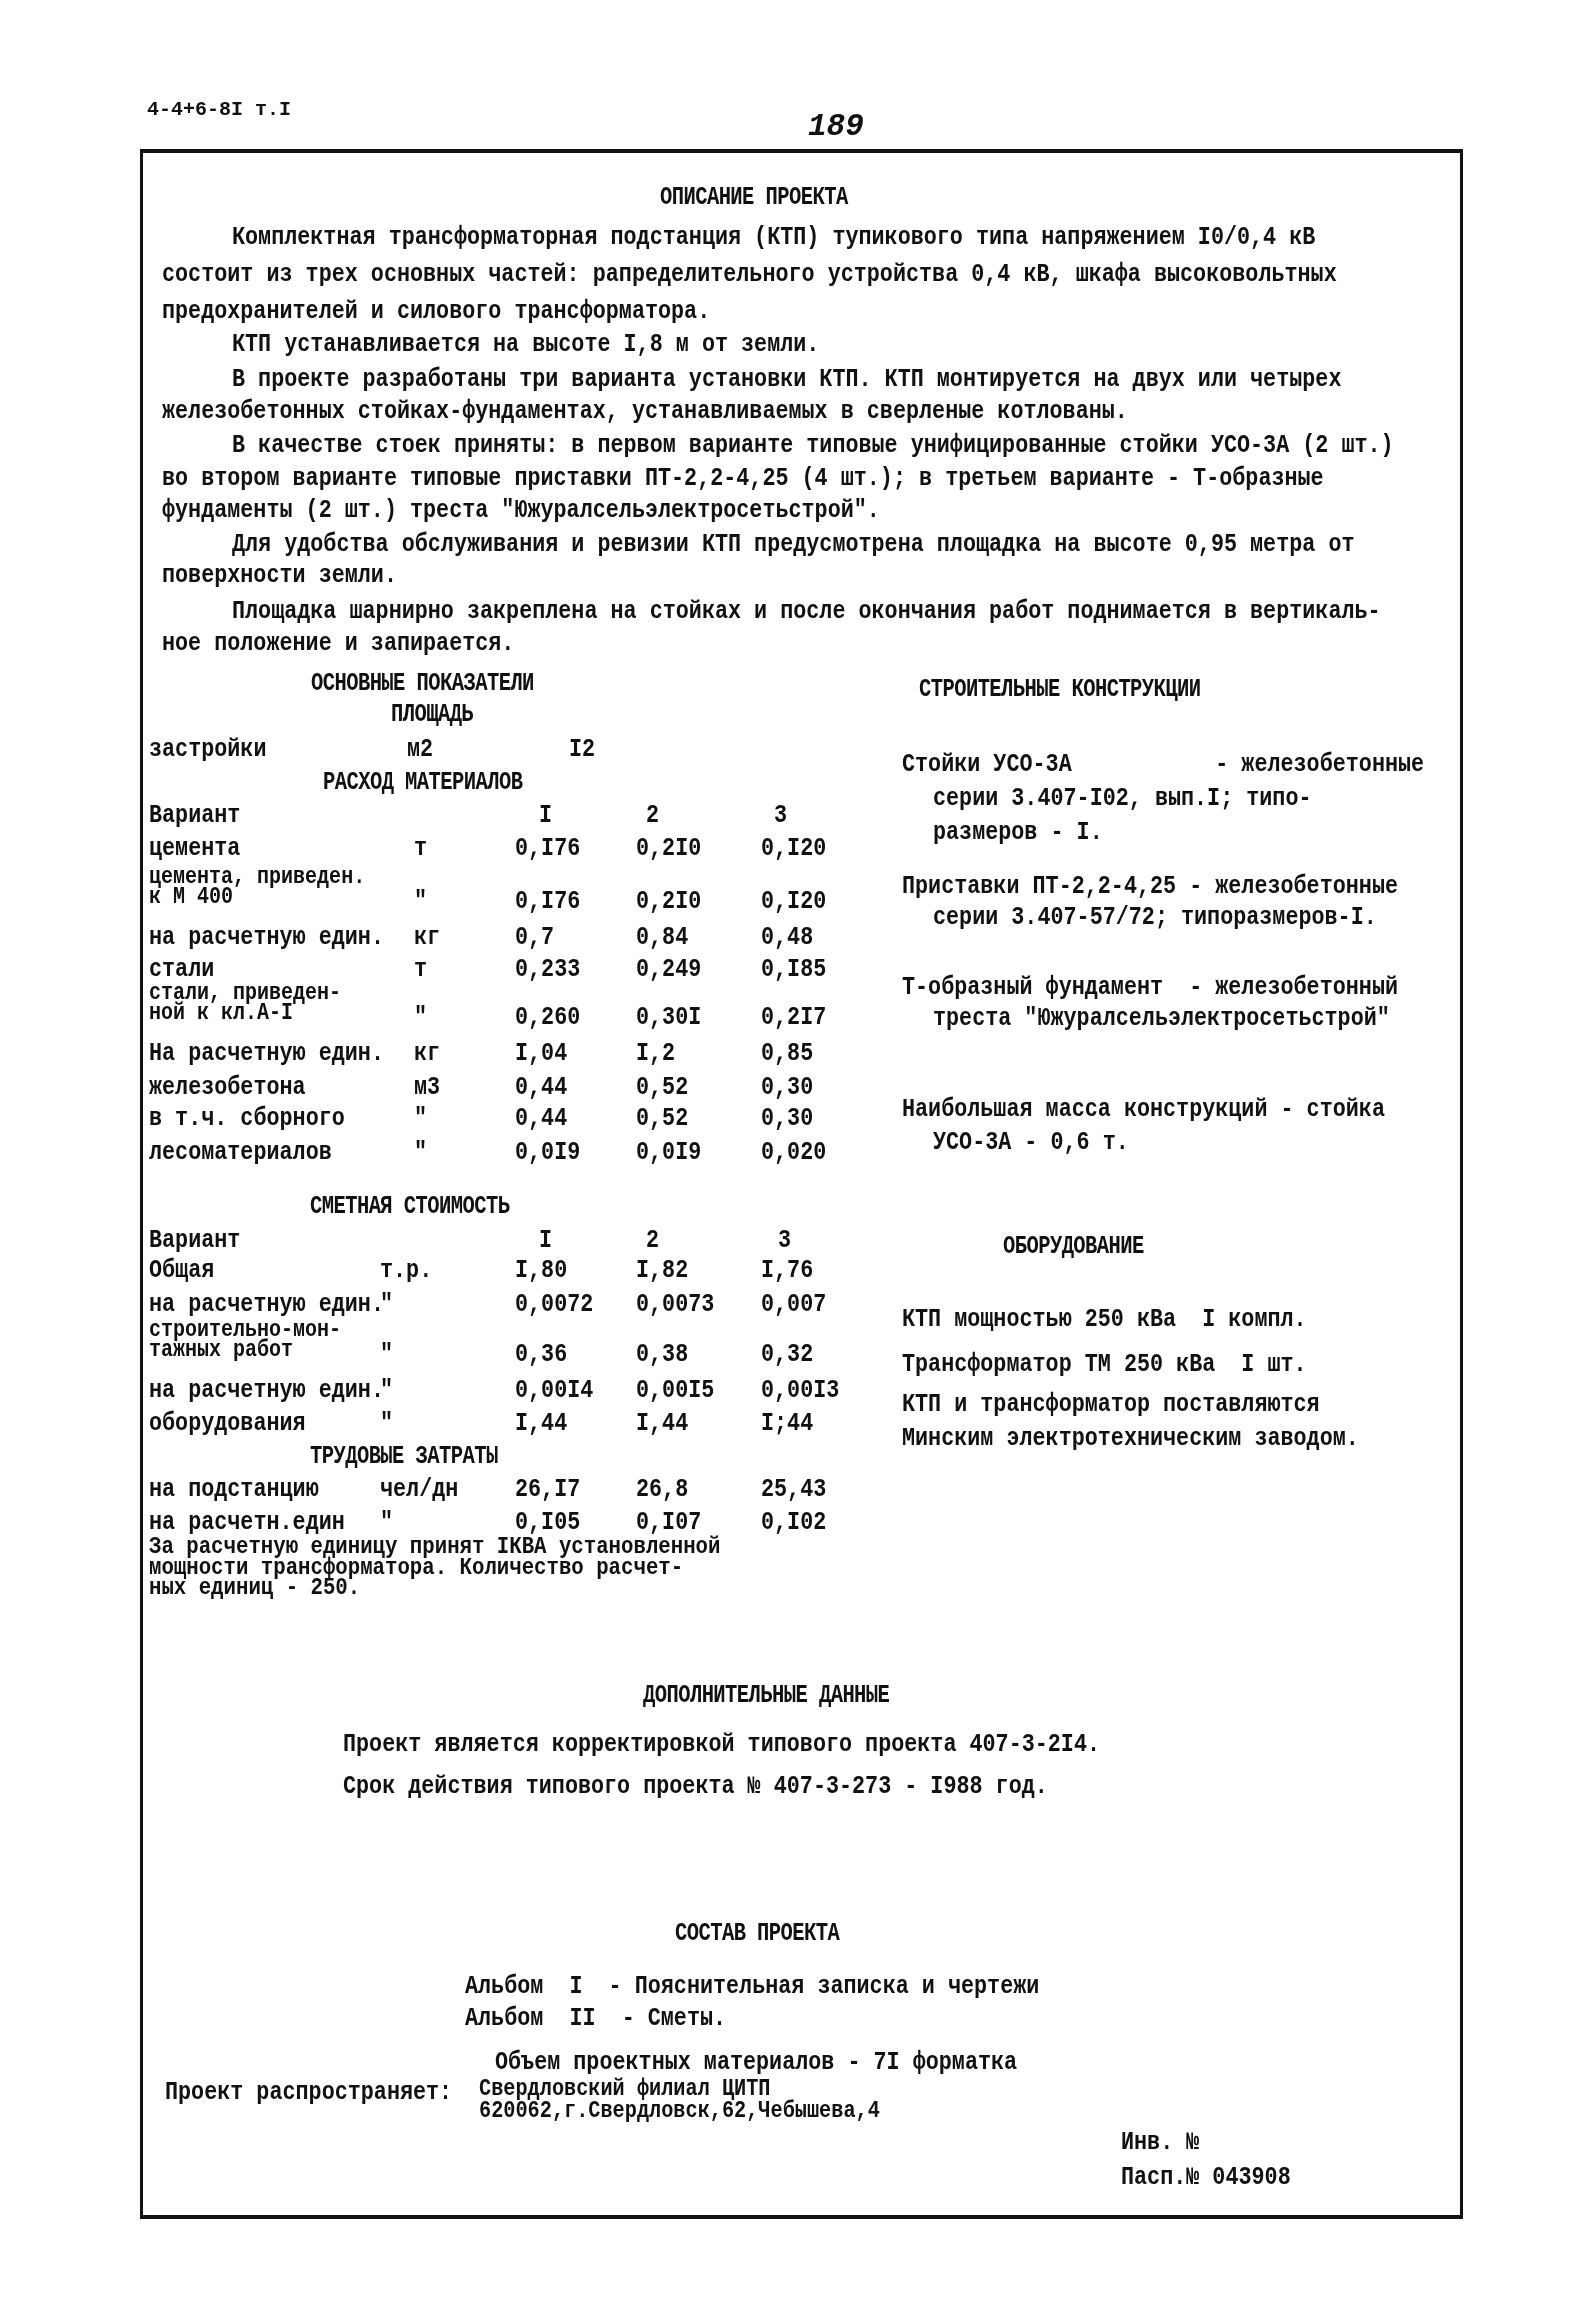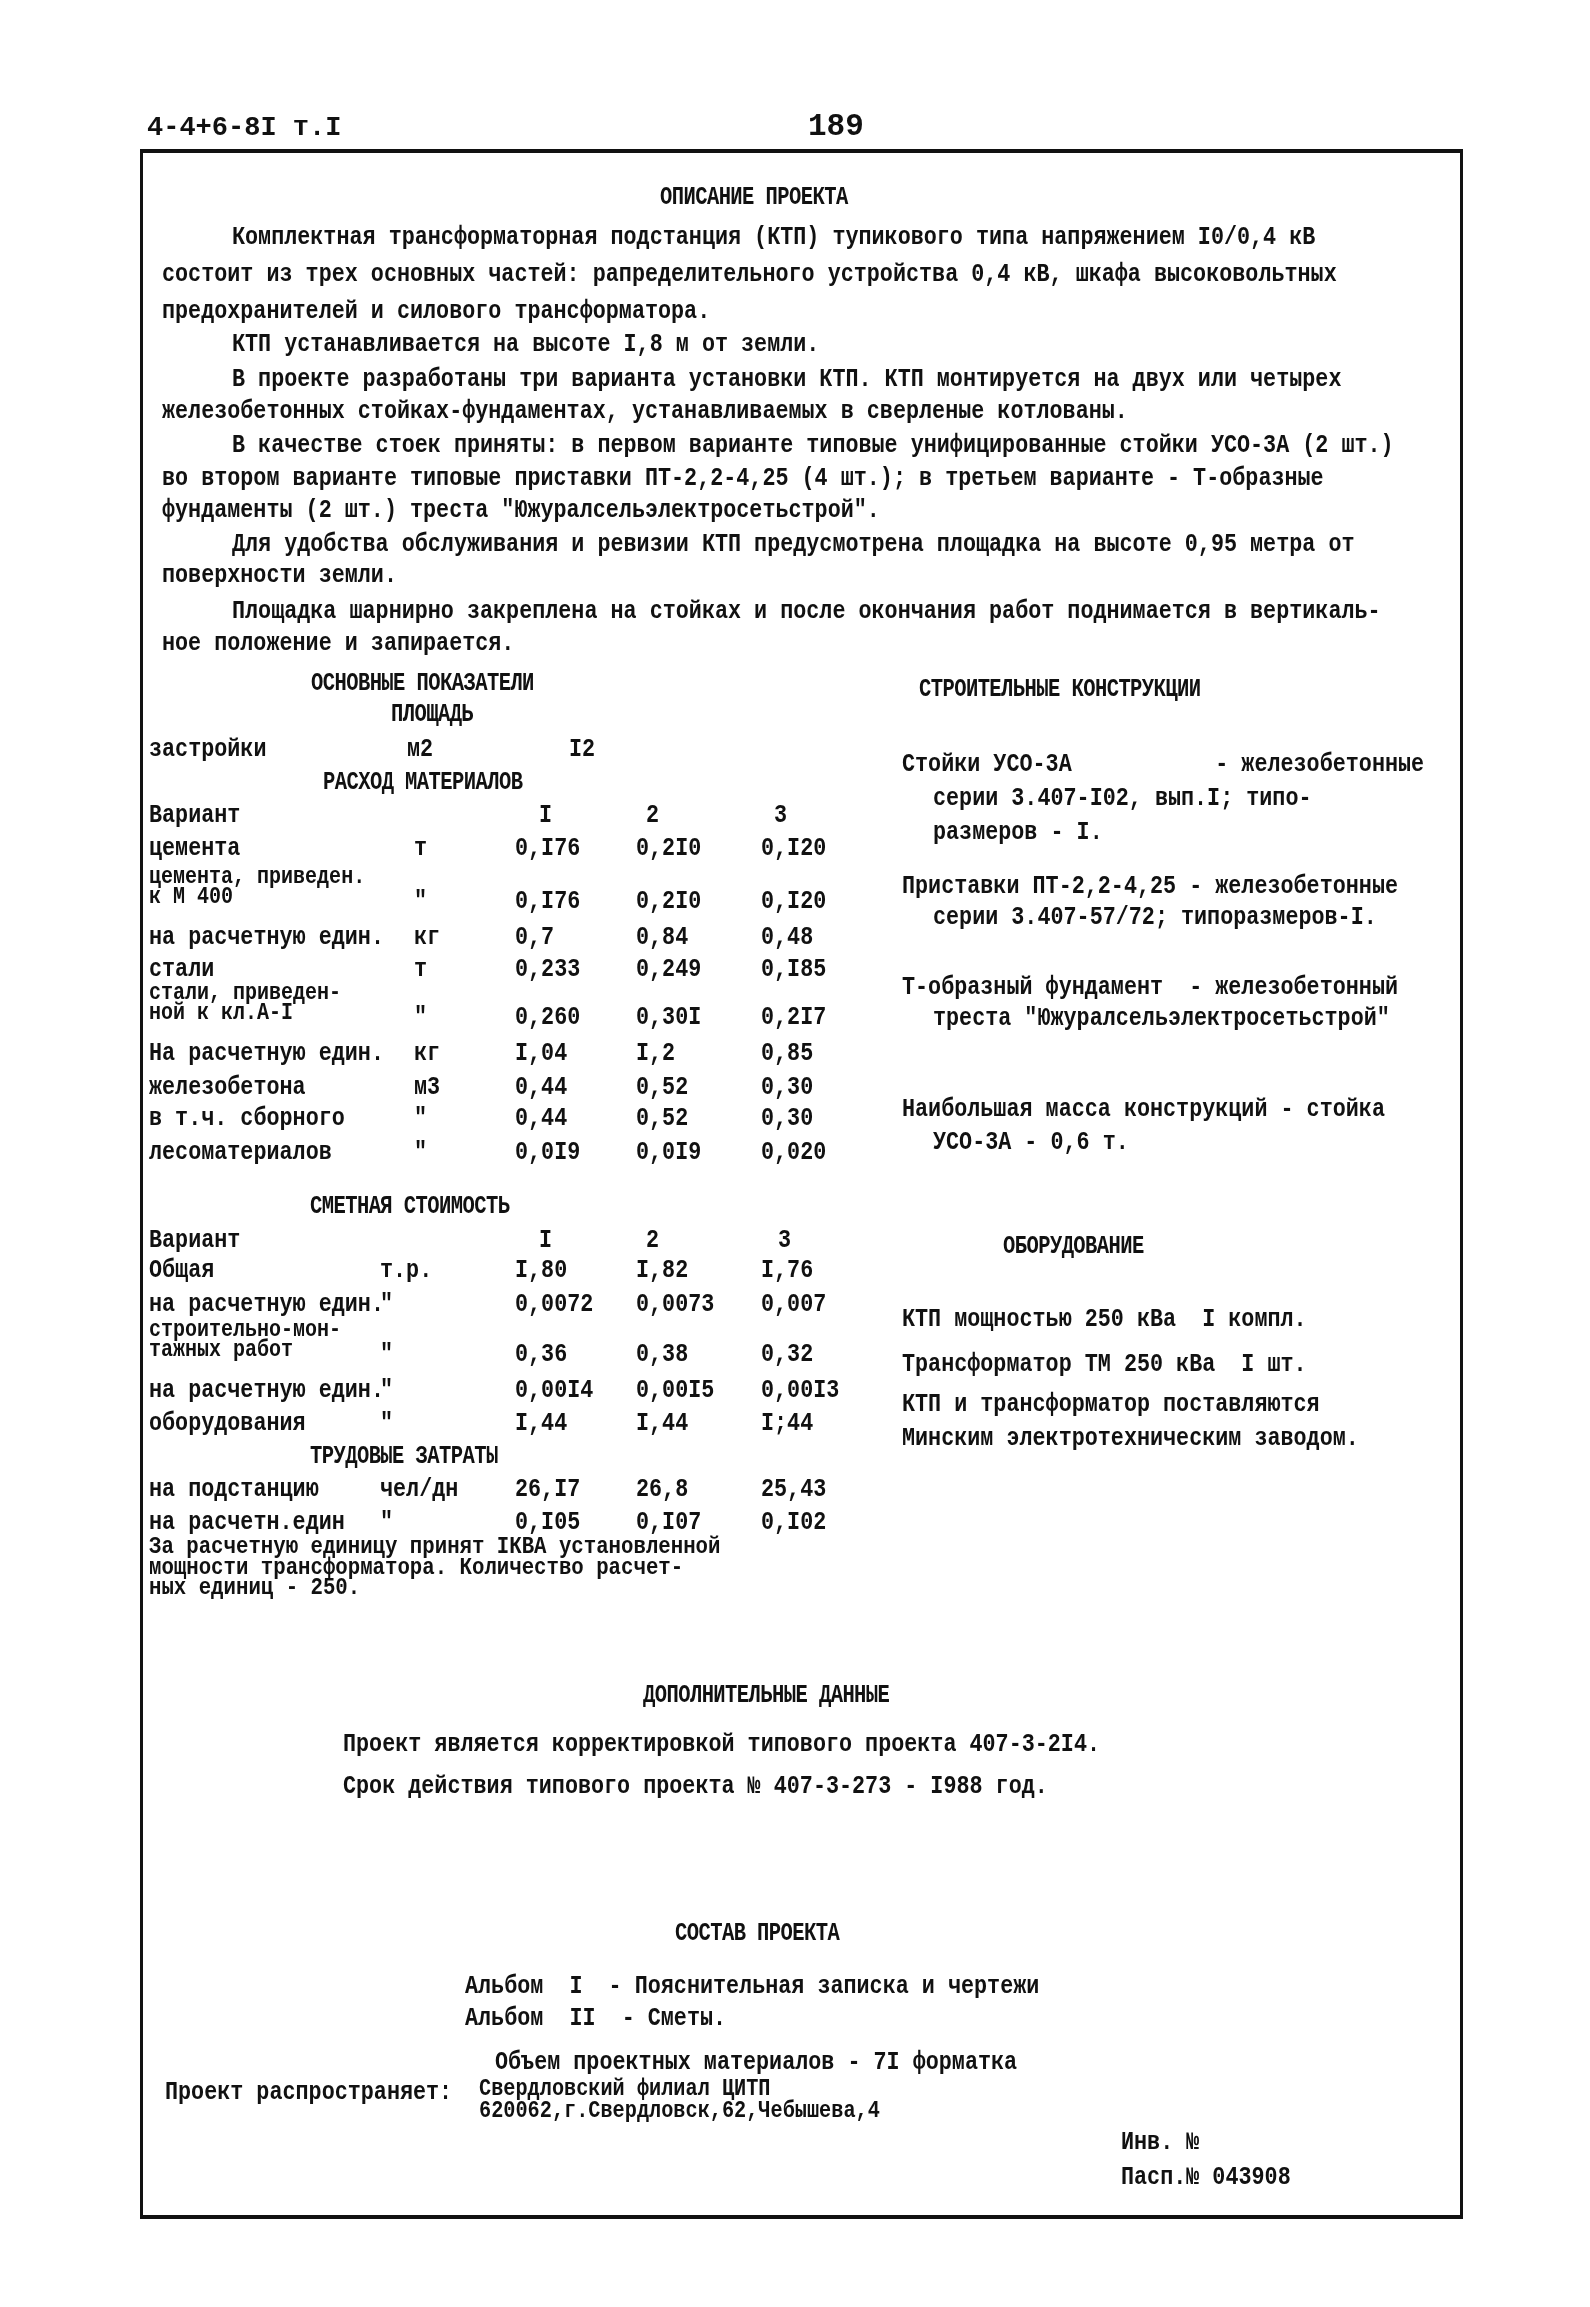--- a/index.html
+++ b/index.html
@@ -2,22 +2,22 @@
 <html style="font-size:10.8px"><head>
 <meta charset="utf-8">
 <style>
   html, body { margin:0; padding:0; background:#ffffff; }
   body {
     width:1591px; height:2307px; position:relative; overflow:hidden;
     font-family:"Liberation Mono", "DejaVu Sans Mono", monospace;
     color:#111111; font-weight:bold;
   }
   .abs { position:absolute; white-space:pre; }
-  .hdr-left { left:147px; top:113px; font-size:27px; }
-  .hdr-page { left:808px; top:109px; font-size:31px; }
+  .hdr-left { left:147px; top:98px; font-size:20px; }
+  .hdr-page { left:808px; top:109px; font-size:31px;font-style:italic; }
   .frame {
     position:absolute; left:140px; top:149px; width:1323px; height:2070px;
     border:3.4px solid #111; border-top-width:4px; border-bottom-width:4px; box-sizing:border-box;
   }
   .title { font-size:25px; letter-spacing:-0.7px; transform:scaleX(0.82); transform-origin:left top; }
   .txt { font-size:25px; line-height:32px; transform:scaleX(0.87); transform-origin:left top; }
   .cell { position:absolute; font-size:25px; white-space:pre; transform:scaleX(0.87); transform-origin:left top; }
   .small { font-size:23px; line-height:20px; }
 </style>
 </head>

